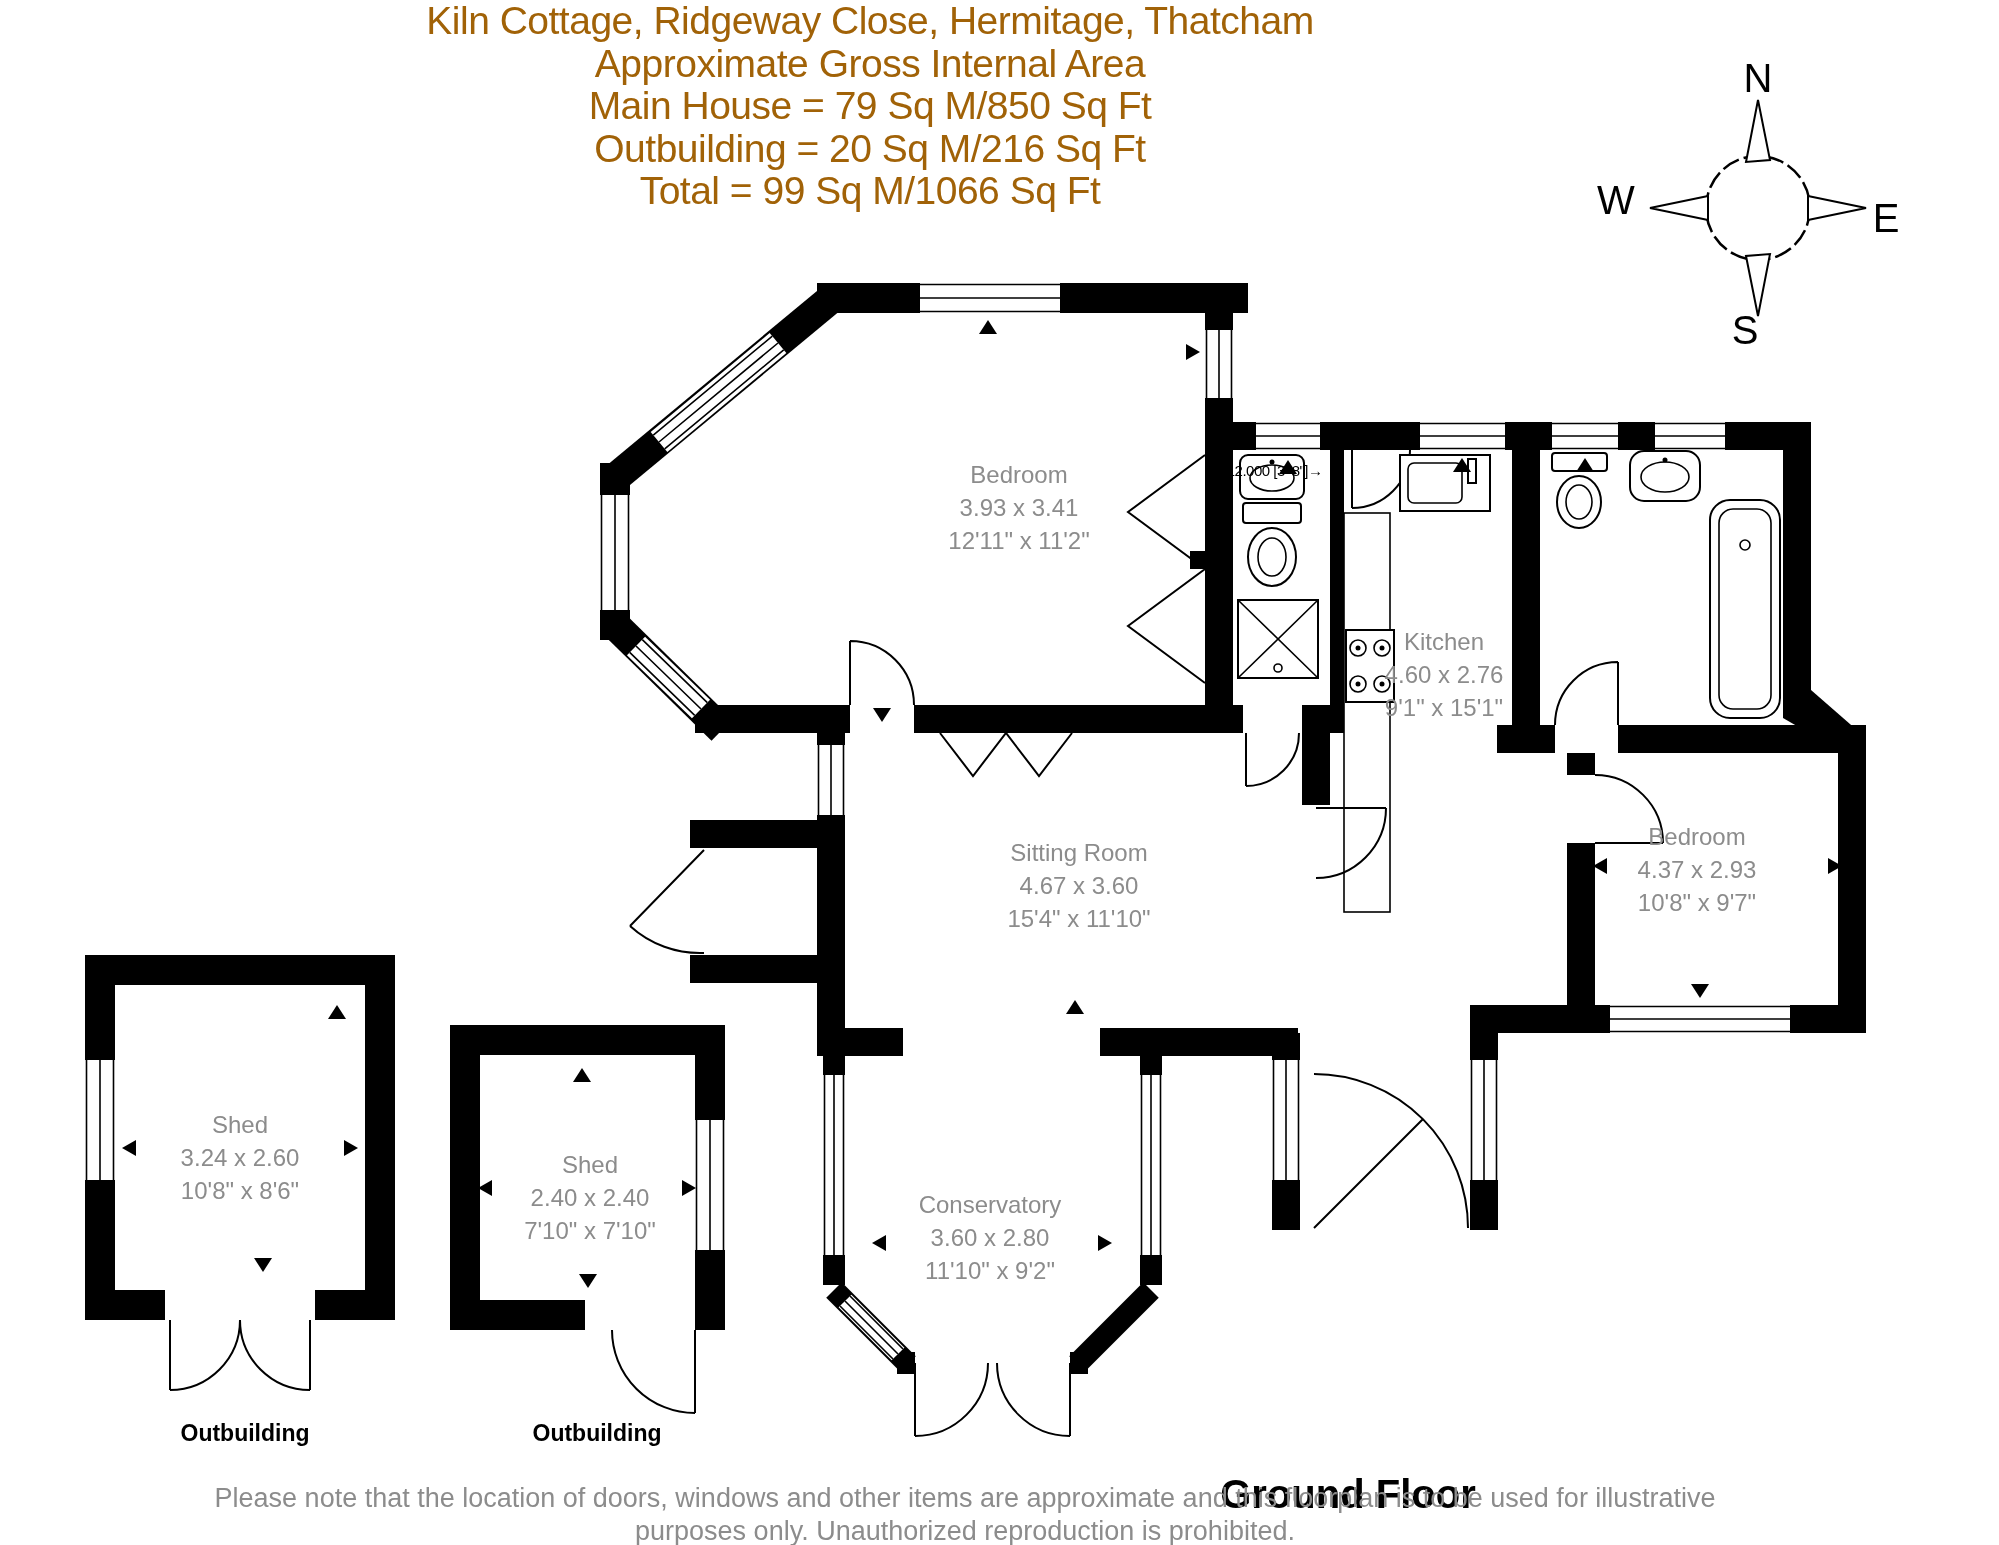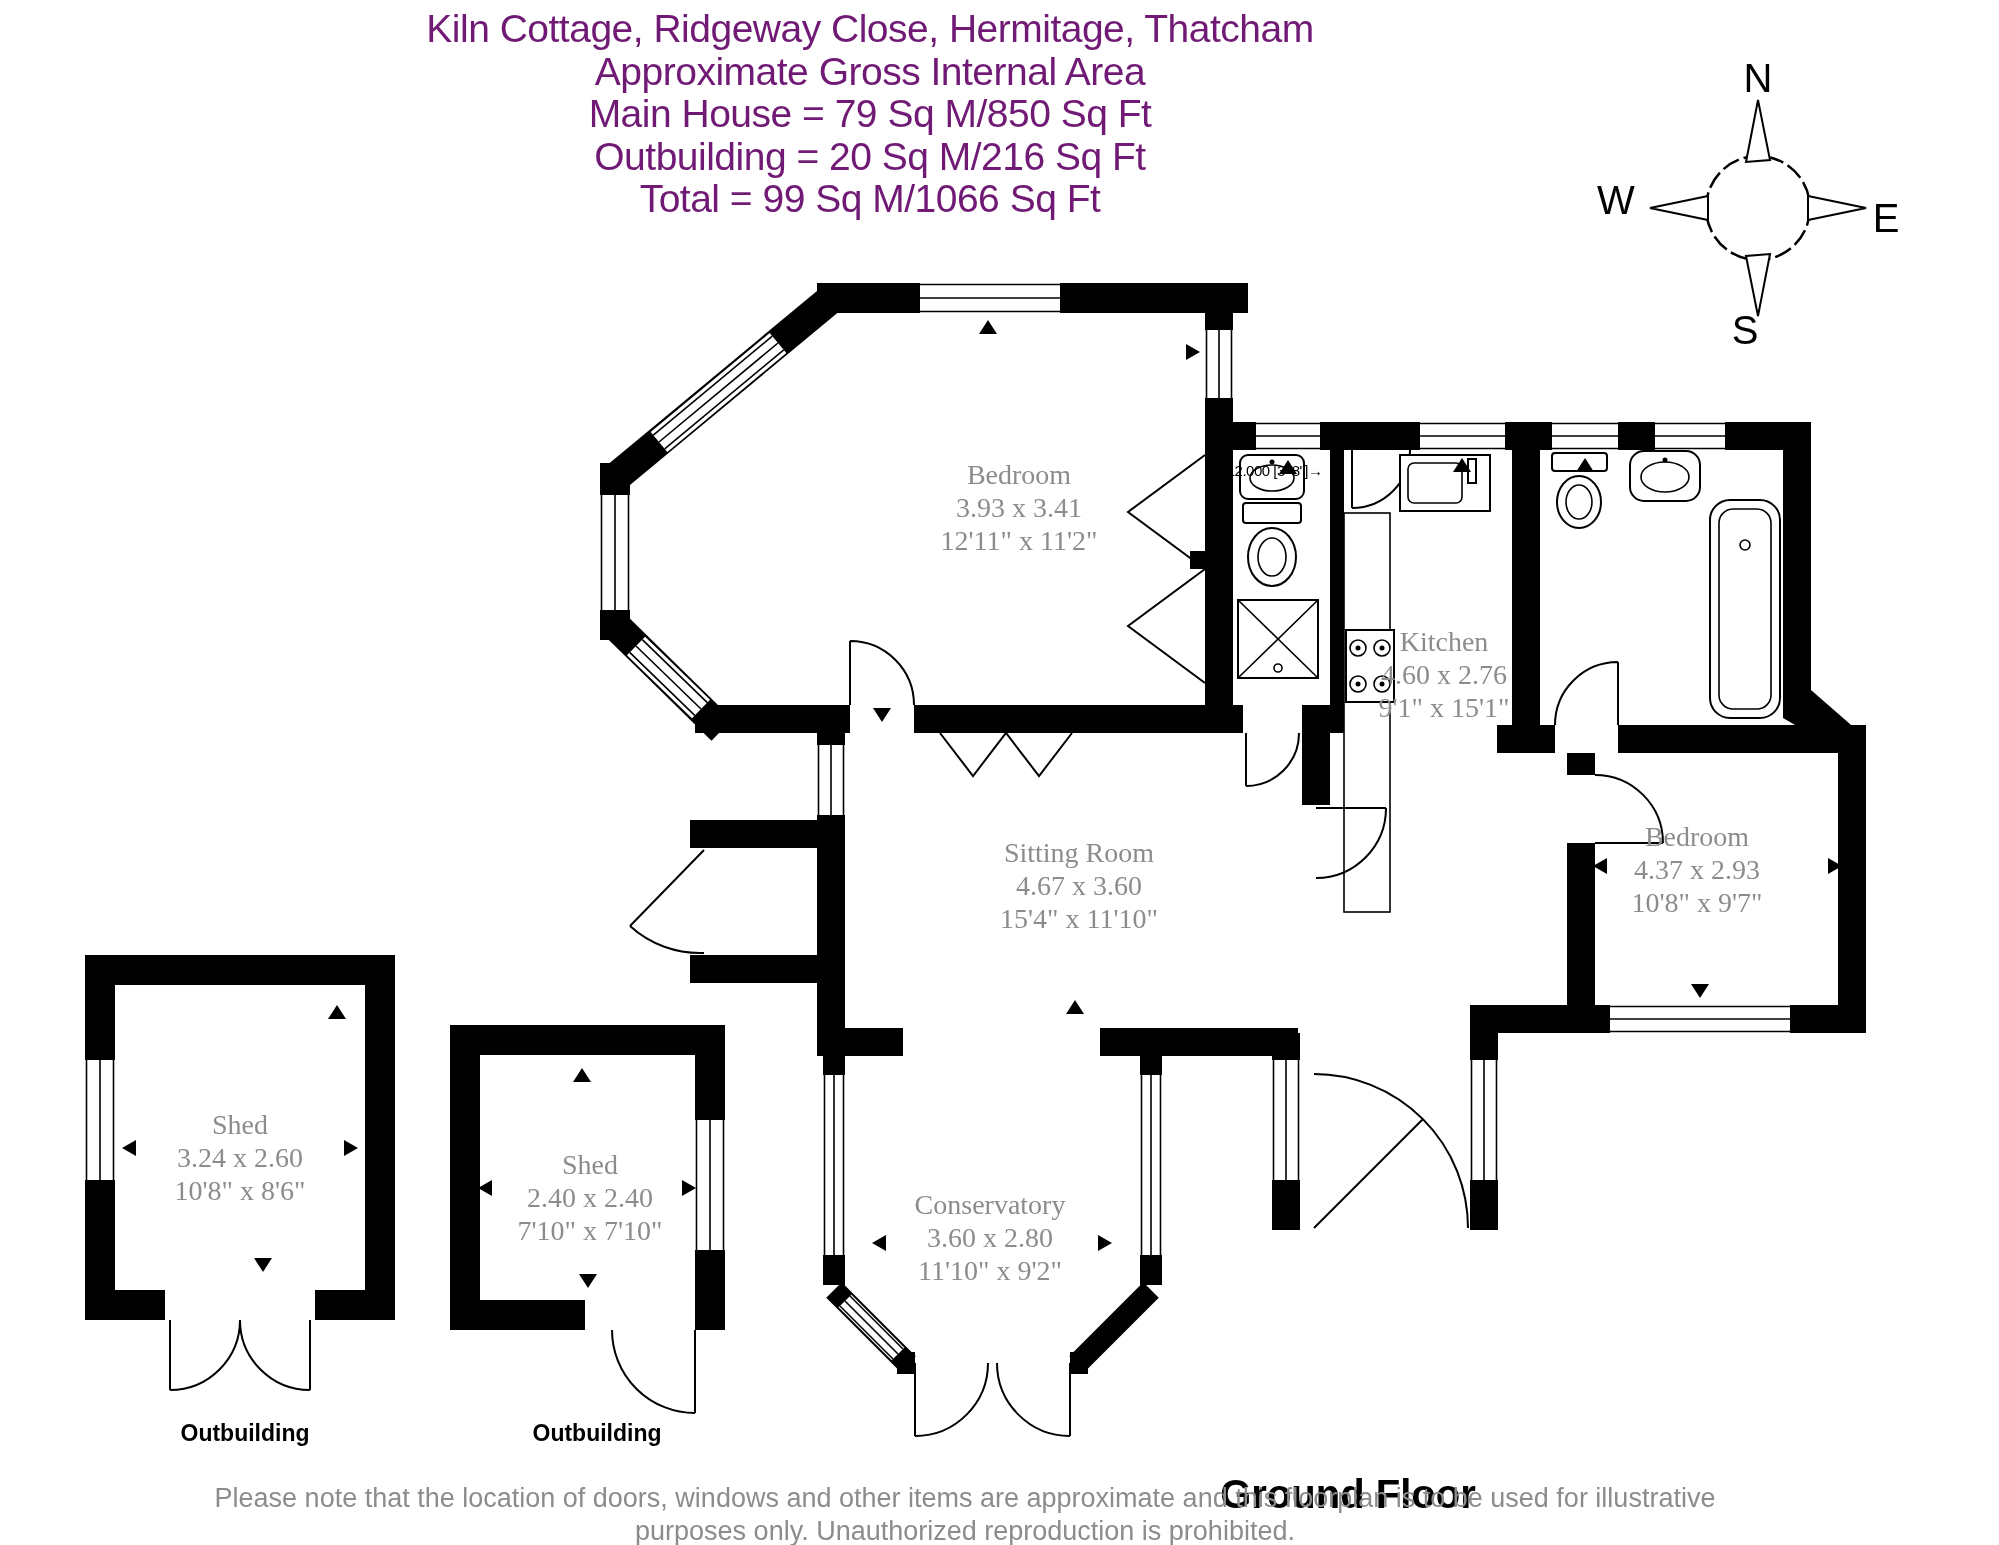--- a/index.html
+++ b/index.html
@@ -1,22 +1,22 @@
 <!DOCTYPE html>
 <html><head>
 <meta charset="utf-8">
 <style>
   html,body{margin:0;padding:0;background:#fff;}
   body{width:1999px;height:1545px;position:relative;overflow:hidden;
        font-family:"Liberation Sans", sans-serif;color:#000;}
   .abs{position:absolute;}
-  .title{left:130px;top:8px;width:1480px;text-align:center;
-         font-size:39px;line-height:42.5px;color:#701a75;letter-spacing:-0.5px;}
+  .title{left:130px;top:0;width:1480px;text-align:center;
+         font-size:39px;line-height:42.5px;color:#a16207;letter-spacing:-0.5px;}
   .room-label{transform:translateX(-50%);text-align:center;color:#8c8c8c;
-              font-size:28px;line-height:33px;white-space:nowrap;font-family:Liberation Serif, serif;}
+              font-size:24px;line-height:33px;white-space:nowrap;}
   .room-label span{display:block;}
   .bold-label{transform:translateX(-50%);font-weight:bold;font-size:23px;
               color:#000;white-space:nowrap;}
   .compass-letter{transform:translateX(-50%);font-size:40px;color:#000;}
   .dim-note{transform:translate(-50%,-50%);font-size:15px;color:#000;white-space:nowrap;
             letter-spacing:-0.5px;}
   .disclaimer{left:185px;top:1482px;width:1560px;text-align:center;
               font-size:27px;line-height:33px;color:#8c8c8c;}
   svg{position:absolute;left:0;top:0;}
   .wall{fill:#000;stroke:none;}

